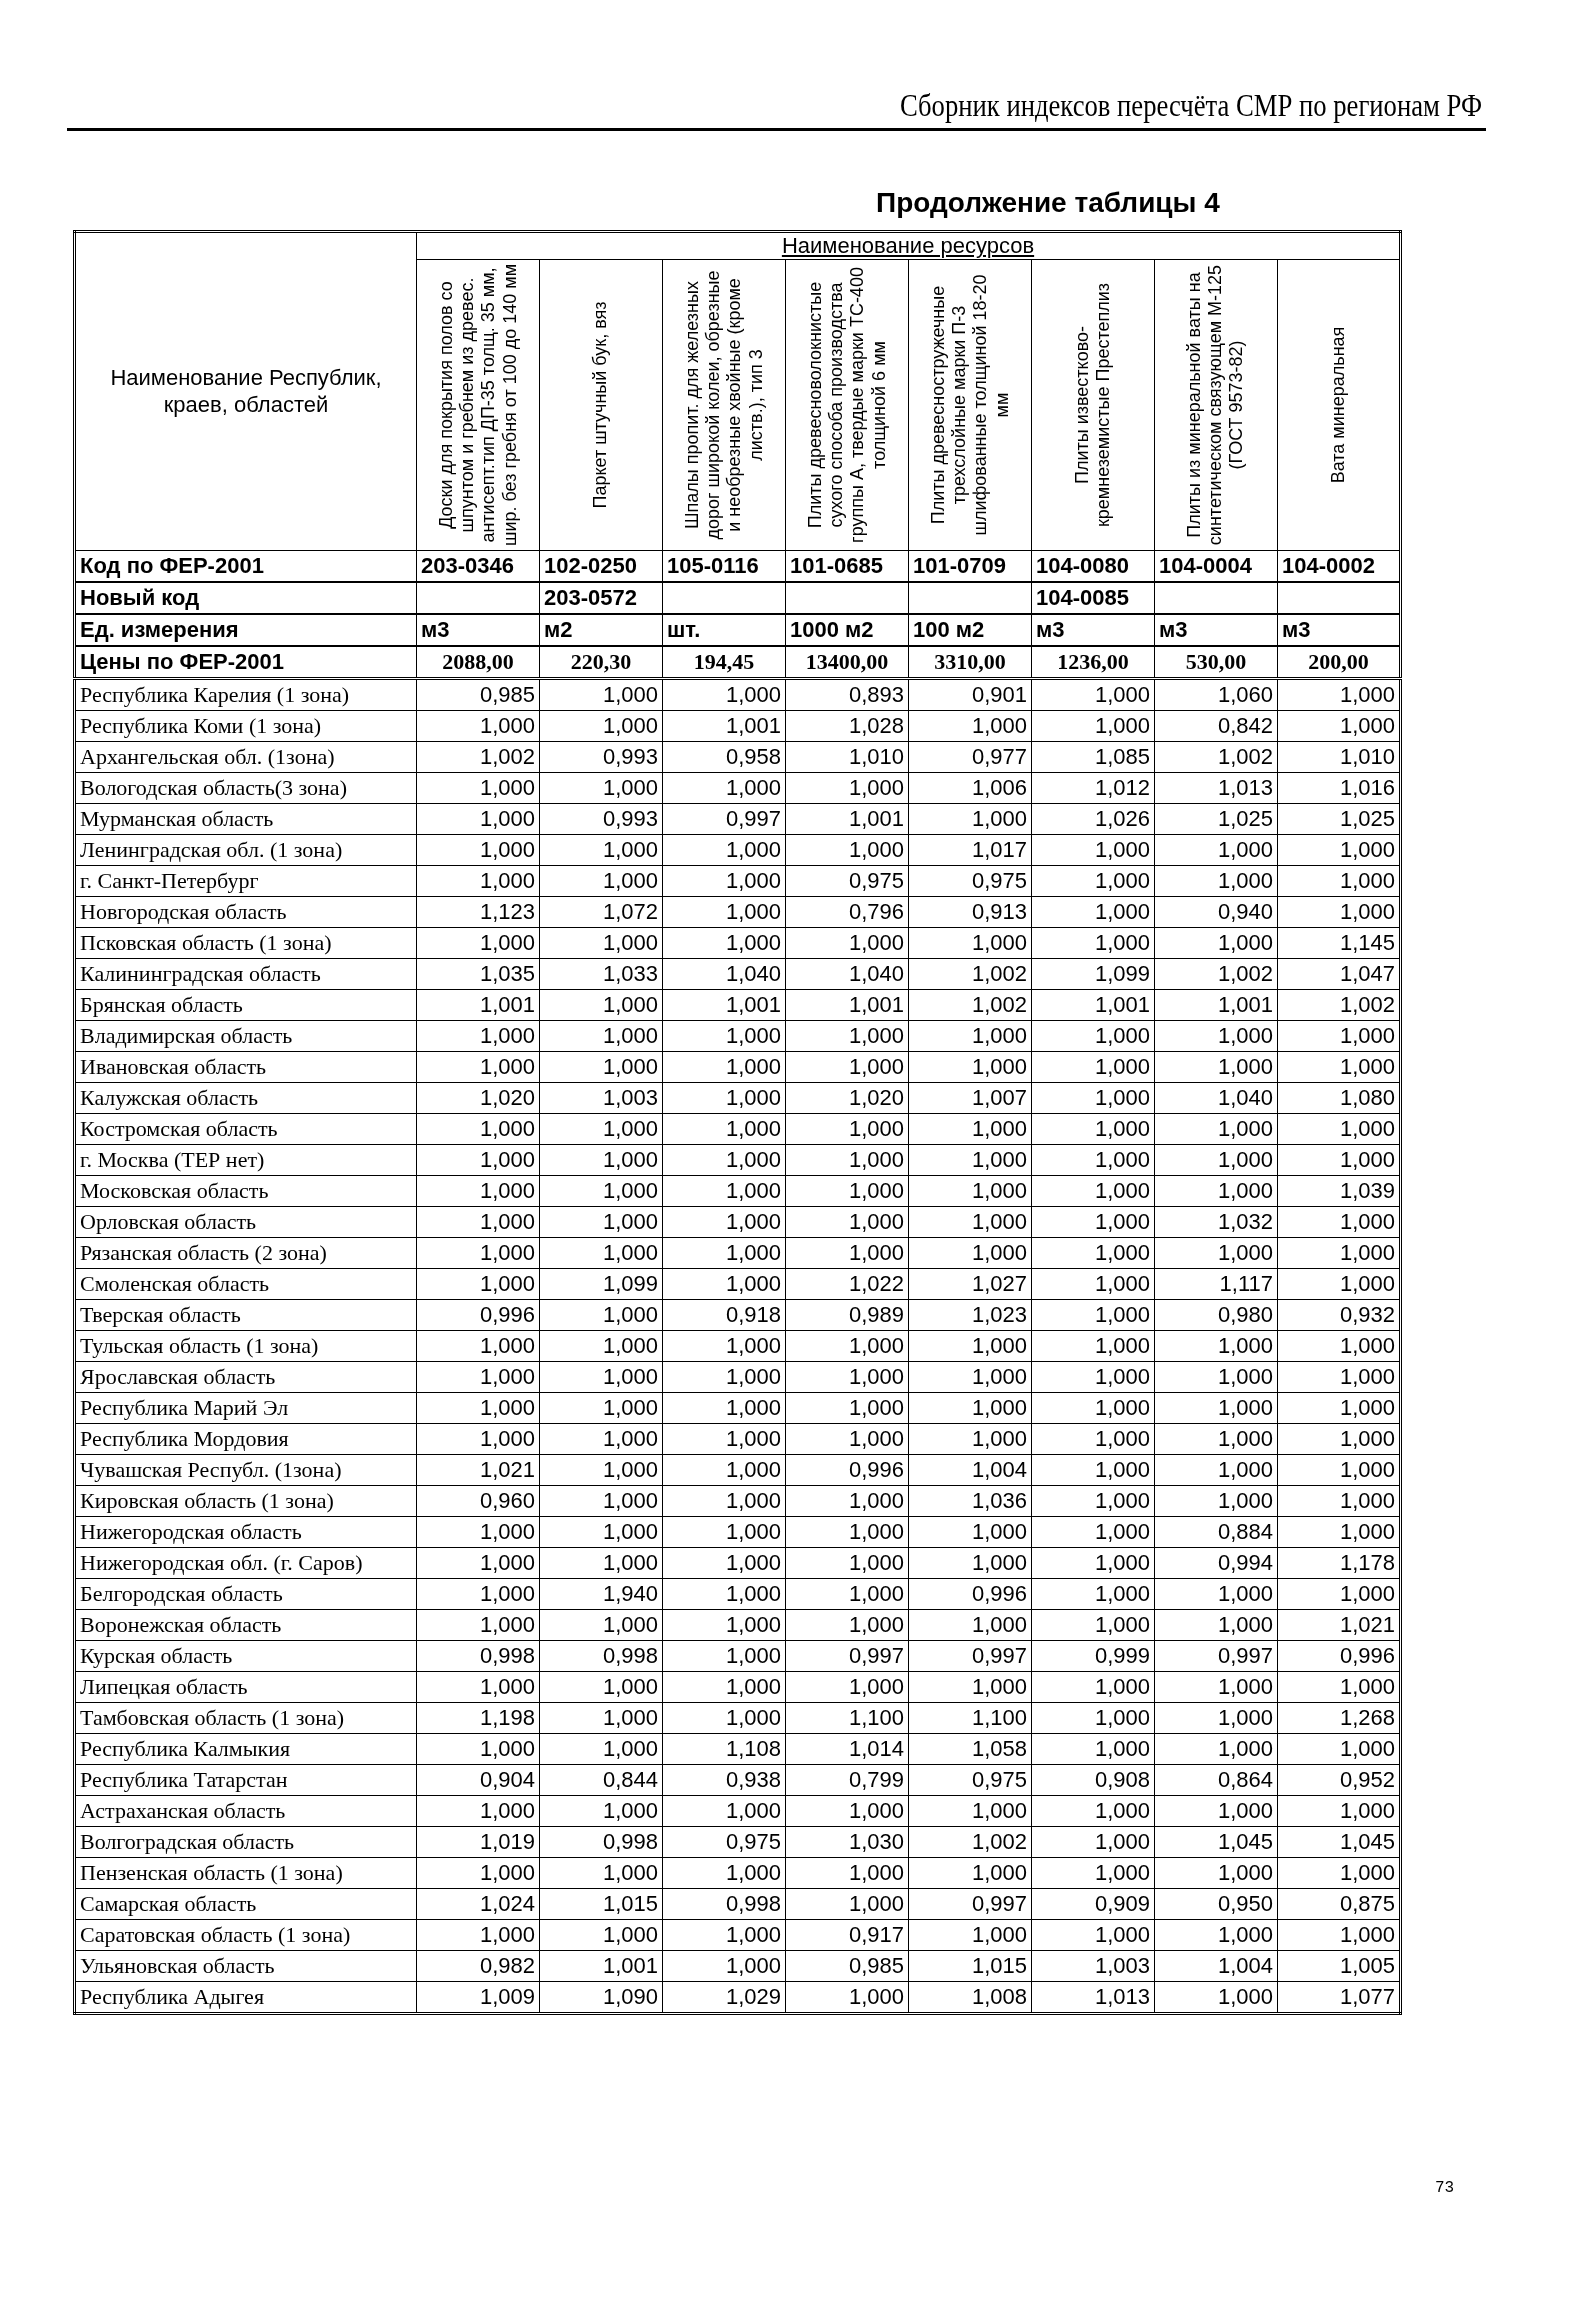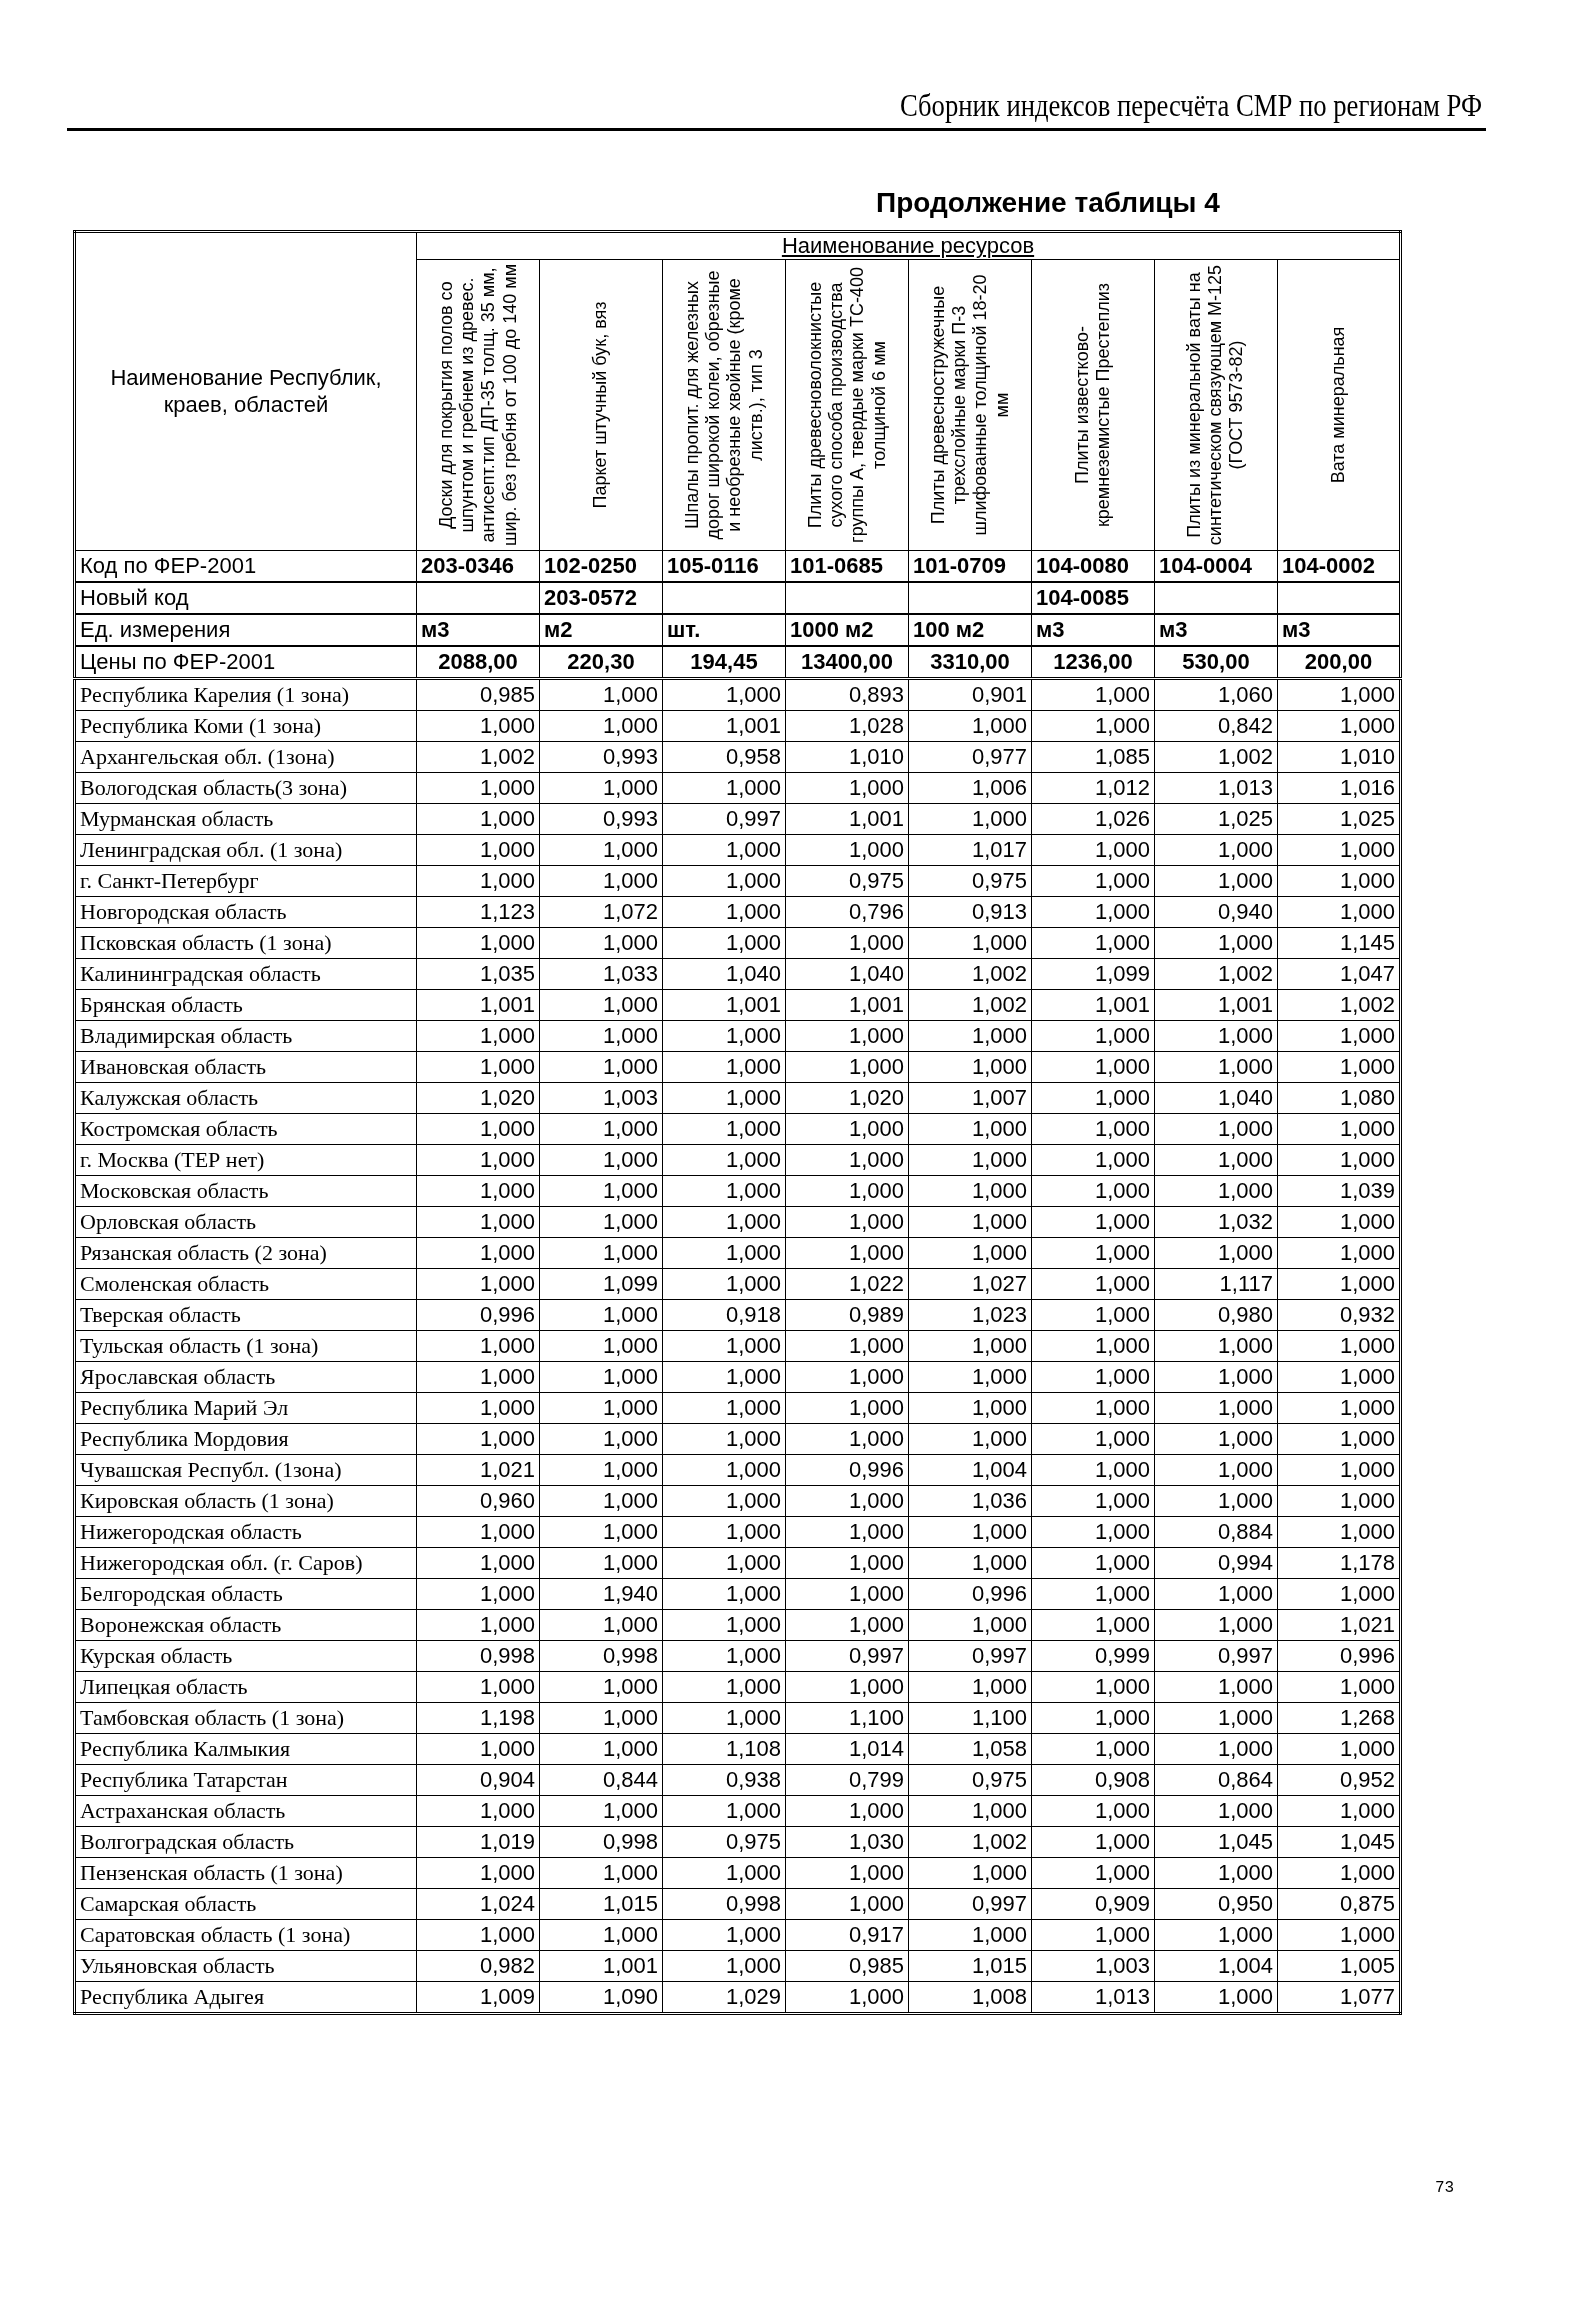--- a/index.html
+++ b/index.html
@@ -8,23 +8,23 @@
   .head-rule { position:absolute; left:67px; top:128px; width:1419px; height:2.7px; background:#000; }
   .table-caption { position:absolute; left:876px; top:187px; width:606px; text-align:left; font-size:28px; font-weight:bold; }
   table.idx { position:absolute; left:73px; top:230px; border-collapse:collapse; border:3.4px double #000; table-layout:fixed; }
   table.idx td { border:1.3px solid #000; padding:0 4px; font-size:22px; height:30px; overflow:hidden; white-space:nowrap; }
   .col-name { width:342px; }
   .col-v { width:123px; }
   .hdr-region { text-align:center; vertical-align:middle; font-size:19px; white-space:normal !important; line-height:1.2; }
   .hdr-res { text-align:center; font-size:19px; height:25.6px !important;text-decoration:underline; }
   .vert { height:290px !important; padding:0 !important; position:relative; }
   .vert-inner { position:absolute; left:50%; top:50%; width:283px; transform:translate(-50%,-50%) rotate(-90deg); text-align:center; font-size:18px; line-height:1.18; white-space:normal; }
-  .meta-label { font-weight:normal; font-size:23.6px; transform-origin:left; }
+  .meta-label { font-weight:bold; font-size:23.6px; transform-origin:left; }
   .meta-val { text-align:left; font-weight:bold; font-size:23.6px; }
-  .price-val { text-align:center; font-weight:bold; font-family:Liberation Sans, sans-serif; font-size:22px; }
+  .price-val { text-align:center; font-weight:bold; font-family:Liberation Serif, serif; font-size:22px; }
   tr.meta td { border-bottom:2.7px solid #000; }
   tr.meta-last td { border-bottom:3.4px double #000; }
   .r-name { font-size:22px;font-family:Liberation Serif, serif; }
   .r-val { text-align:right; font-size:21px; }
   .page-no { position:absolute; left:1435px; top:2179px; font-family:Liberation Mono, monospace; font-size:16px; }
 </style>
 </head>
 <body>
 
 <div class="running-head">Сборник индексов пересчёта СМР  по регионам РФ</div>

